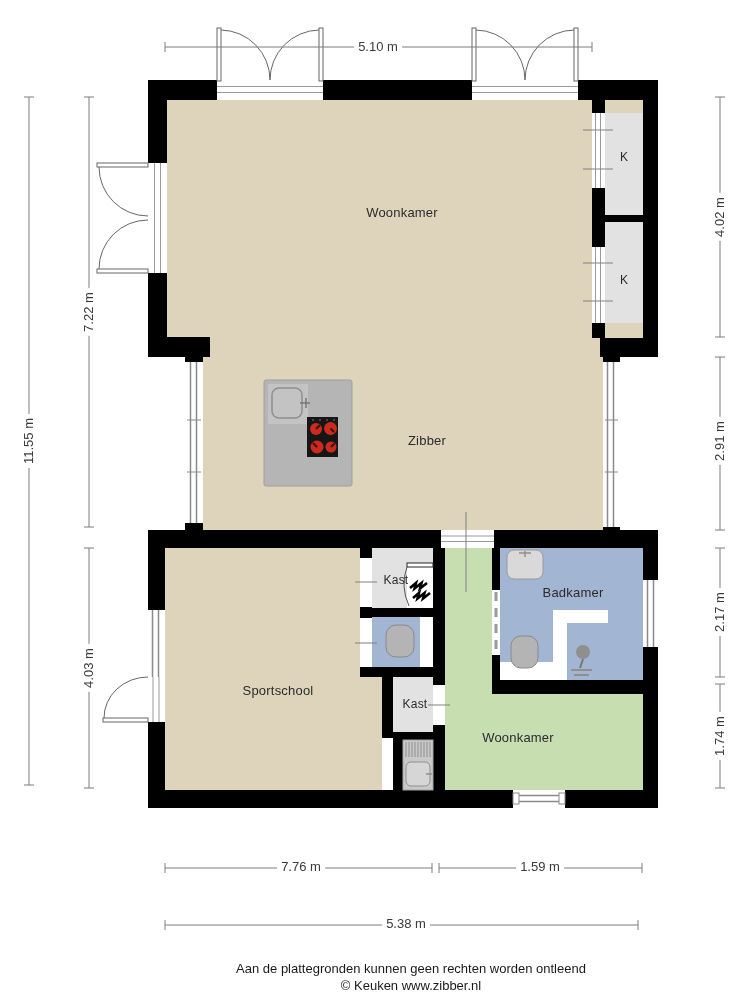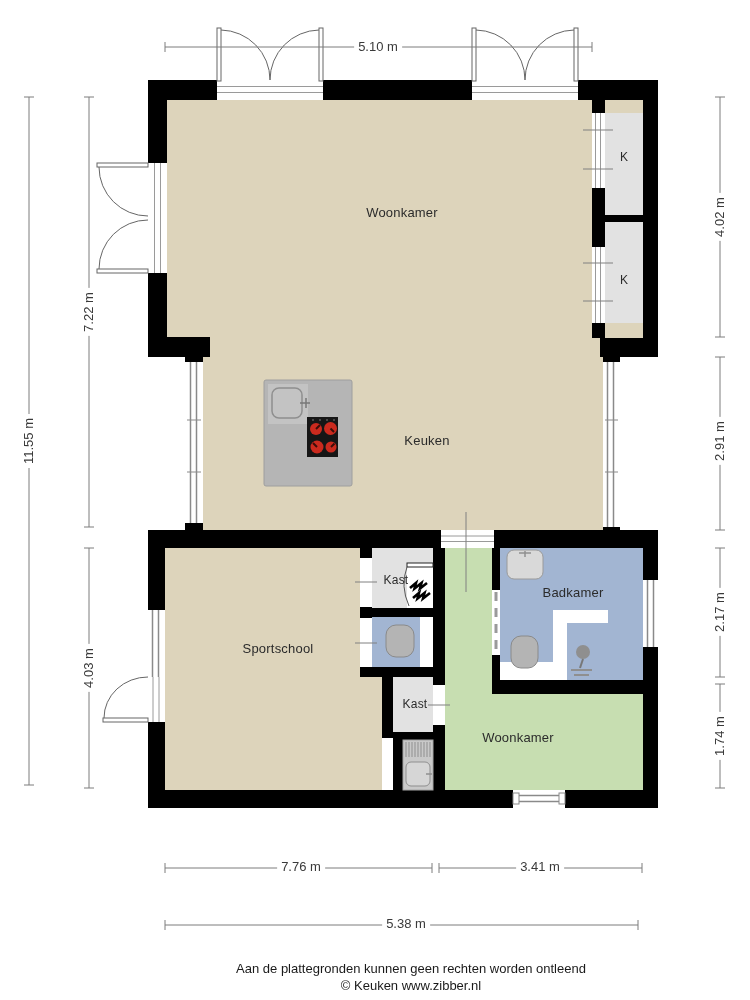--- a/index.html
+++ b/index.html
@@ -325,36 +325,36 @@
     <line x1="439" y1="863" x2="439" y2="873"></line>
         <line x1="642" y1="863" x2="642" y2="873"></line>
 
     <line x1="165" y1="925" x2="638" y2="925"></line>
     <line x1="165" y1="920" x2="165" y2="930"></line>
         <line x1="638" y1="920" x2="638" y2="930"></line>
   </g>
 </svg>
 
   <div class="lbl" style="left:402px;top:212px">Woonkamer</div>
-  <div class="lbl" style="left:427px;top:440px">Keuken</div>
-  <div class="lbl" style="left:278px;top:648px">Sportschool</div>
+  <div class="lbl" style="left:427px;top:440px">Zibber</div>
+  <div class="lbl" style="left:278px;top:690px">Sportschool</div>
   <div class="lbl" style="left:518px;top:737px">Woonkamer</div>
   <div class="lbl" style="left:573px;top:592px">Badkamer</div>
   <div class="lbl small" style="left:396px;top:580px">Kast</div>
   <div class="lbl small" style="left:415px;top:704px">Kast</div>
   <div class="lbl small" style="left:624px;top:157px">K</div>
   <div class="lbl small" style="left:624px;top:280px">K</div>
 
   <div class="dim" style="left:378px;top:47px">5.10 m</div>
   <div class="dim vert" style="left:29px;top:441px">11.55 m</div>
   <div class="dim vert" style="left:89px;top:312px">7.22 m</div>
   <div class="dim vert" style="left:89px;top:668px">4.03 m</div>
   <div class="dim vert" style="left:720px;top:217px">4.02 m</div>
   <div class="dim vert" style="left:720px;top:441px">2.91 m</div>
   <div class="dim vert" style="left:720px;top:612px">2.17 m</div>
   <div class="dim vert" style="left:720px;top:736px">1.74 m</div>
   <div class="dim" style="left:301px;top:867px">7.76 m</div>
-  <div class="dim" style="left:540px;top:867px">3.41 m</div>
+  <div class="dim" style="left:540px;top:867px">1.59 m</div>
   <div class="dim" style="left:406px;top:924px">5.38 m</div>
 
   <div class="footer-line" style="top:961px">Aan de plattegronden kunnen geen rechten worden ontleend</div>
   <div class="footer-line" style="top:978px">© Keuken www.zibber.nl</div>
 </div>
 
 </body></html>

